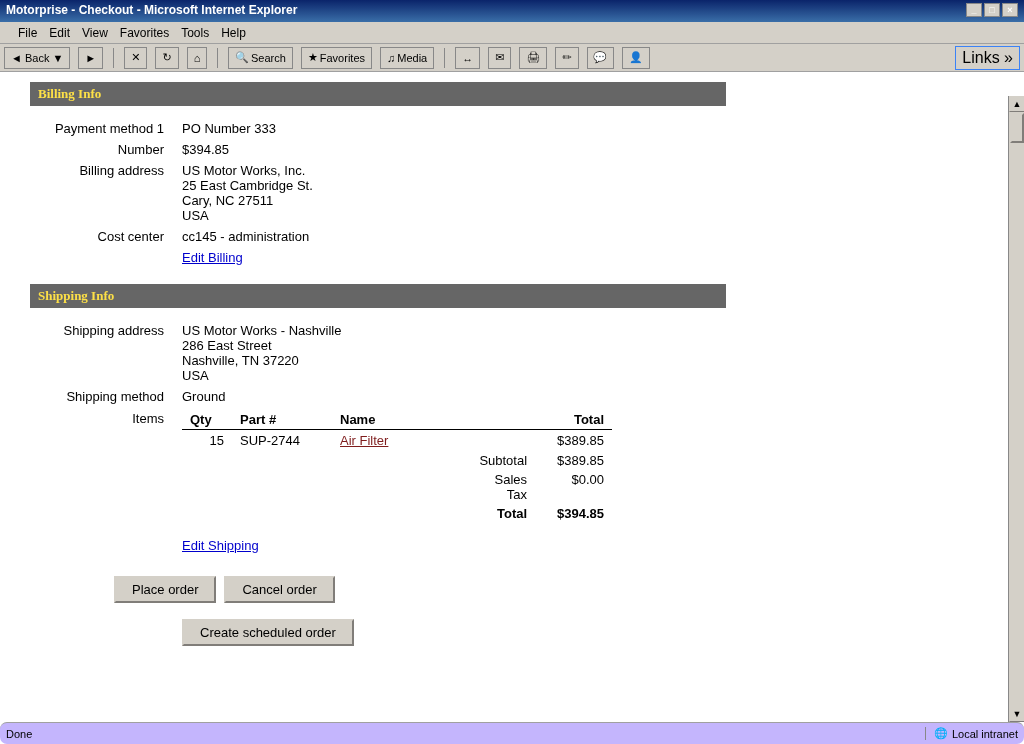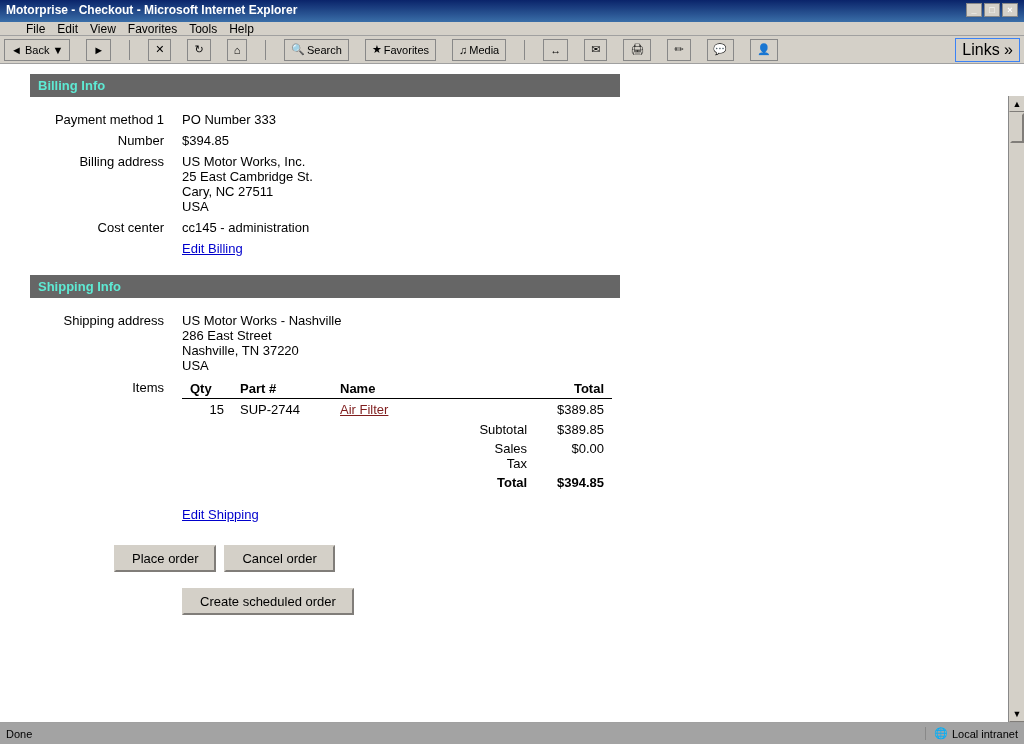--- a/index.html
+++ b/index.html
@@ -32,39 +32,39 @@
       align-items: center;
       justify-content: center;
       cursor: pointer;
     }
 
     
     .menu-bar {
       background: #d4d0c8;
       display: flex;
       align-items: center;
-      height: 14px;
-      padding: 0 20px;
+      height: 22px;
+      padding: 0 12px;
       border-bottom: 1px solid #a0a0a0;
       font-size: 12px;
     }
     .menu-item {
       padding: 2px 6px;
       cursor: pointer;
     }
 
     
     .toolbar {
       background: #d4d0c8;
       display: flex;
       align-items: center;
       height: 28px;
       padding: 2px 4px;
       border-bottom: 1px solid #a0a0a0;
-      gap: 16px;
+      gap: 8px;
       font-size: 11px;
     }
     .toolbar-btn {
       background: #d4d0c8;
       border: 1px solid #888;
       padding: 2px 6px;
       cursor: pointer;
       display: flex;
       align-items: center;
       gap: 2px;
@@ -86,26 +86,27 @@
       background: white;
       padding: 10px 30px;
       height: calc(744px - 22px - 22px - 28px - 24px - 22px);
       overflow-y: auto;
       position: relative;
     }
 
     
     .section-header {
       background: #666;
-      color: #5eead4;
+      color: #fde047;
       font-weight: bold;
       font-size: 13px;
       padding: 4px 8px;
       margin-bottom: 12px;
-      width: 590px;
+      width: 696px;
+      font-family: Liberation Serif, serif;
     }
 
     
     .info-table {
       width: 100%;
       border-collapse: collapse;
       margin-bottom: 16px;
     }
     .info-table td {
       padding: 3px 6px;
@@ -171,31 +172,32 @@
       margin: 20px 0 16px 84px;
       display: flex;
       gap: 8px;
     }
     .button-row2 {
       margin-left: 152px;
     }
 
     
     .status-bar {
-      background: #a3a3a3;
+      background: #c4b5fd;
       border-top: 1px solid #a0a0a0;
       height: 22px;
       display: flex;
       align-items: center;
       padding: 0 6px;
       font-size: 11px;
       position: fixed;
       bottom: 0;
       left: 0;
       right: 0;
+      border-radius: 7px;
     }
     .status-left { flex: 1; }
     .status-right {
       display: flex;
       align-items: center;
       gap: 4px;
       border-left: 1px solid #888;
       padding-left: 8px;
     }
 
@@ -322,20 +324,24 @@
         <tr>
       <td class="label-cell">Shipping address</td>
       <td class="value-cell">
         <div>US Motor Works - Nashville</div>
         <div>286 East Street</div>
         <div>Nashville, TN 37220</div>
         <div>USA</div>
       </td>
     </tr>
     <tr>
+      <td class="label-cell">Shipping method</td>
+      <td class="value-cell">Ground</td>
+    </tr>
+    <tr>
       <td class="label-cell" style="padding-top:4px;">Items</td>
       <td class="value-cell">
         <table class="items-table">
           <thead>
             <tr>
               <th style="width:50px;">Qty</th>
               <th style="width:100px;margin-left:7px;">Part #</th>
               <th style="width:200px;">Name</th>
               <th class="right" style="width:80px;">Total</th>
             </tr>

